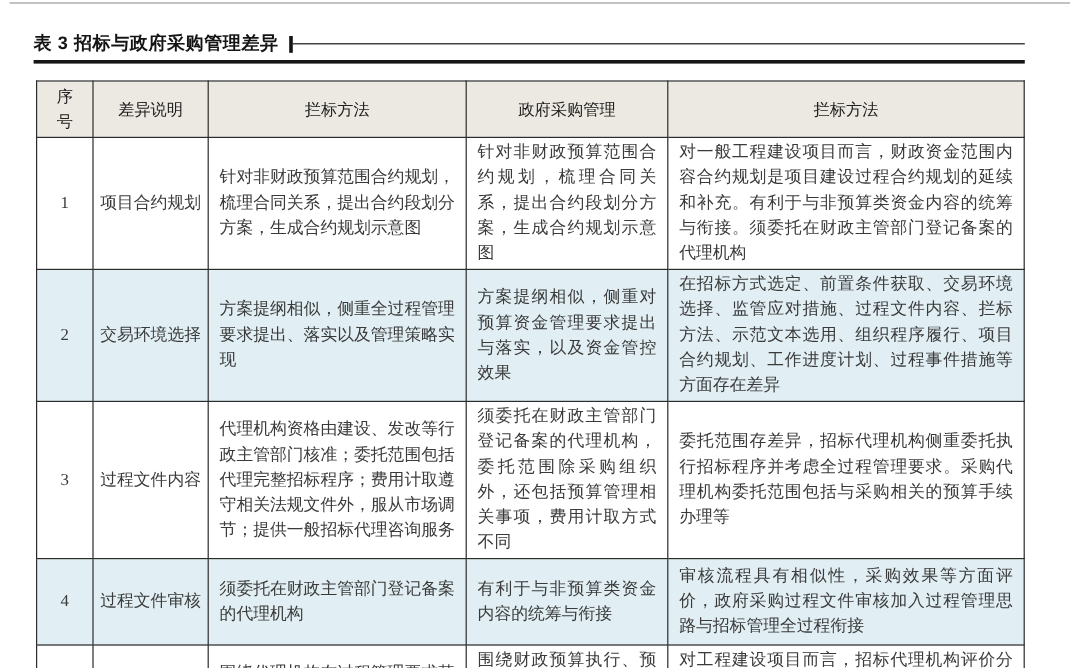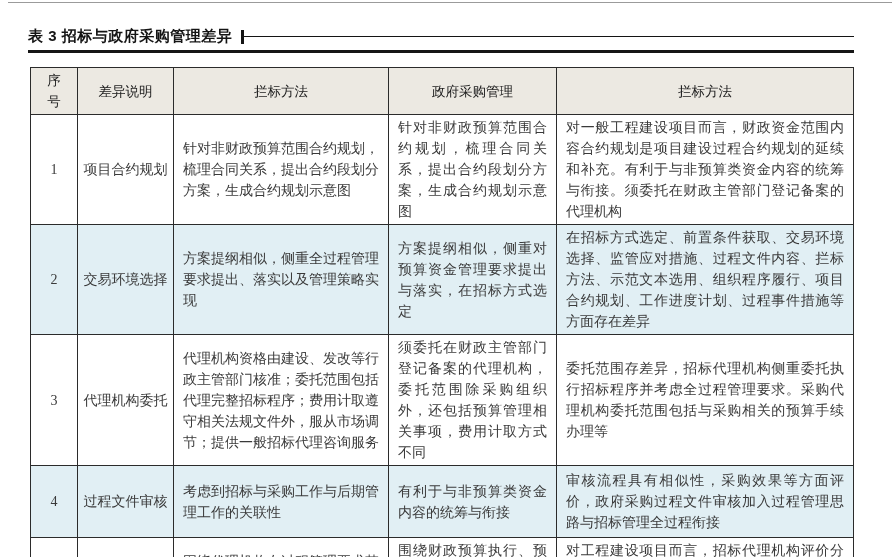--- a/index.html
+++ b/index.html
@@ -100,34 +100,34 @@
       <td class="center">1</td>
       <td class="center">项目合约规划</td>
       <td class="just">针对非财政预算范围合约规划，梳理合同关系，提出合约段划分方案，生成合约规划示意图</td>
       <td class="just">针对非财政预算范围合约规划，梳理合同关系，提出合约段划分方案，生成合约规划示意图</td>
       <td class="just">对一般工程建设项目而言，财政资金范围内容合约规划是项目建设过程合约规划的延续和补充。有利于与非预算类资金内容的统筹与衔接。须委托在财政主管部门登记备案的代理机构</td>
     </tr>
     <tr class="r2 alt">
       <td class="center">2</td>
       <td class="center">交易环境选择</td>
       <td class="just">方案提纲相似，侧重全过程管理要求提出、落实以及管理策略实现</td>
-      <td class="just">方案提纲相似，侧重对预算资金管理要求提出与落实，在招标方式选定</td>
+      <td class="just">方案提纲相似，侧重对预算资金管理要求提出与落实，以及资金管控效果</td>
       <td class="just">在招标方式选定、前置条件获取、交易环境选择、监管应对措施、过程文件内容、拦标方法、示范文本选用、组织程序履行、项目合约规划、工作进度计划、过程事件措施等方面存在差异</td>
     </tr>
     <tr class="r3">
       <td class="center">3</td>
-      <td class="center">代理机构委托</td>
+      <td class="center">过程文件内容</td>
       <td class="just">代理机构资格由建设、发改等行政主管部门核准；委托范围包括代理完整招标程序；费用计取遵守相关法规文件外，服从市场调节；提供一般招标代理咨询服务</td>
       <td class="just">须委托在财政主管部门登记备案的代理机构，委托范围除采购组织外，还包括预算管理相关事项，费用计取方式不同</td>
       <td class="just">委托范围存差异，招标代理机构侧重委托执行招标程序并考虑全过程管理要求。采购代理机构委托范围包括与采购相关的预算手续办理等</td>
     </tr>
     <tr class="r4 alt">
       <td class="center">4</td>
       <td class="center">过程文件审核</td>
-      <td class="just">考虑到招标与采购工作与后期管理工作的关联性</td>
+      <td class="just">须委托在财政主管部门登记备案的代理机构</td>
       <td class="just">有利于与非预算类资金内容的统筹与衔接</td>
       <td class="just">审核流程具有相似性，采购效果等方面评价，政府采购过程文件审核加入过程管理思路与招标管理全过程衔接</td>
     </tr>
     <tr class="r5">
       <td class="center">5</td>
       <td class="center">代理过程评价</td>
       <td class="just">围绕代理机构在过程管理要求落实、必要咨询服务、良好建议提出、合同条件起草、组织效率和效果及过程严谨性等方面评价</td>
       <td class="just">围绕财政预算执行、预算手续办理、程序履行过程严谨性、必要咨询服务、采购效果等方面评价</td>
       <td class="just">对工程建设项目而言，招标代理机构评价分为建设单位评价和分包过程代理机构评价等，考虑到招标与采购工作与后期管理工作的关联性，代理机构评价应与代理费用支付关联</td>
     </tr>

